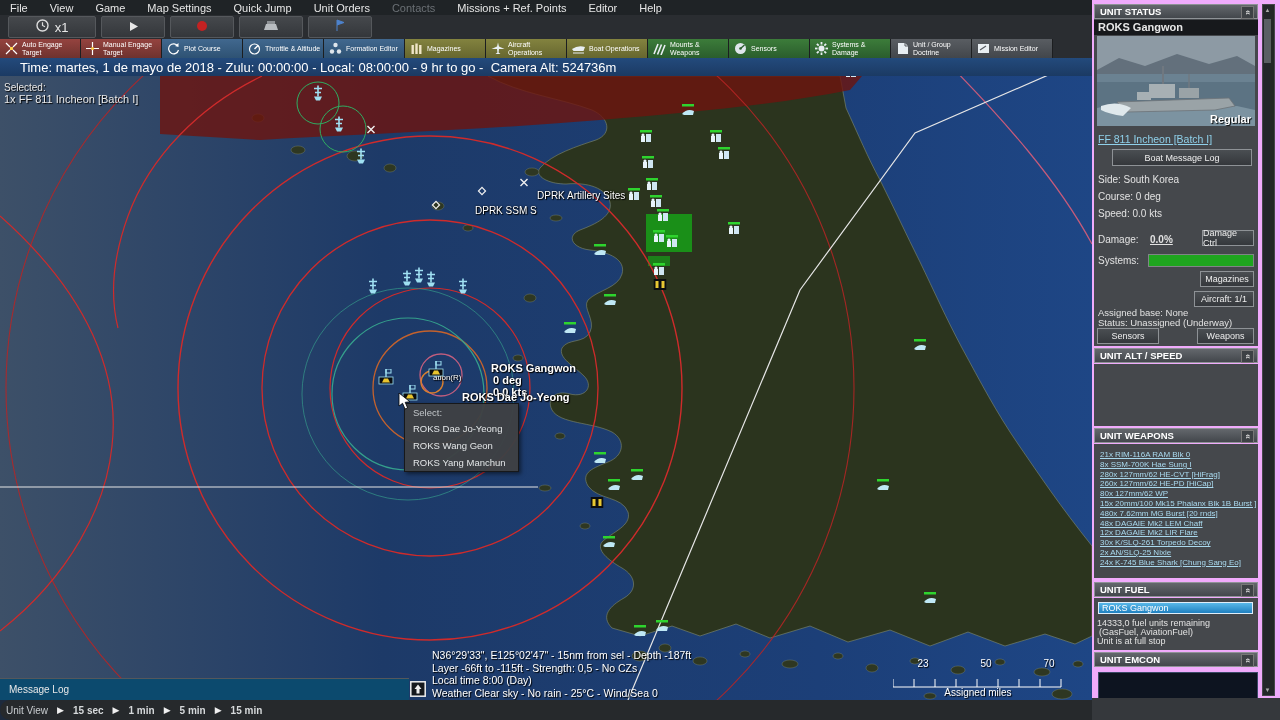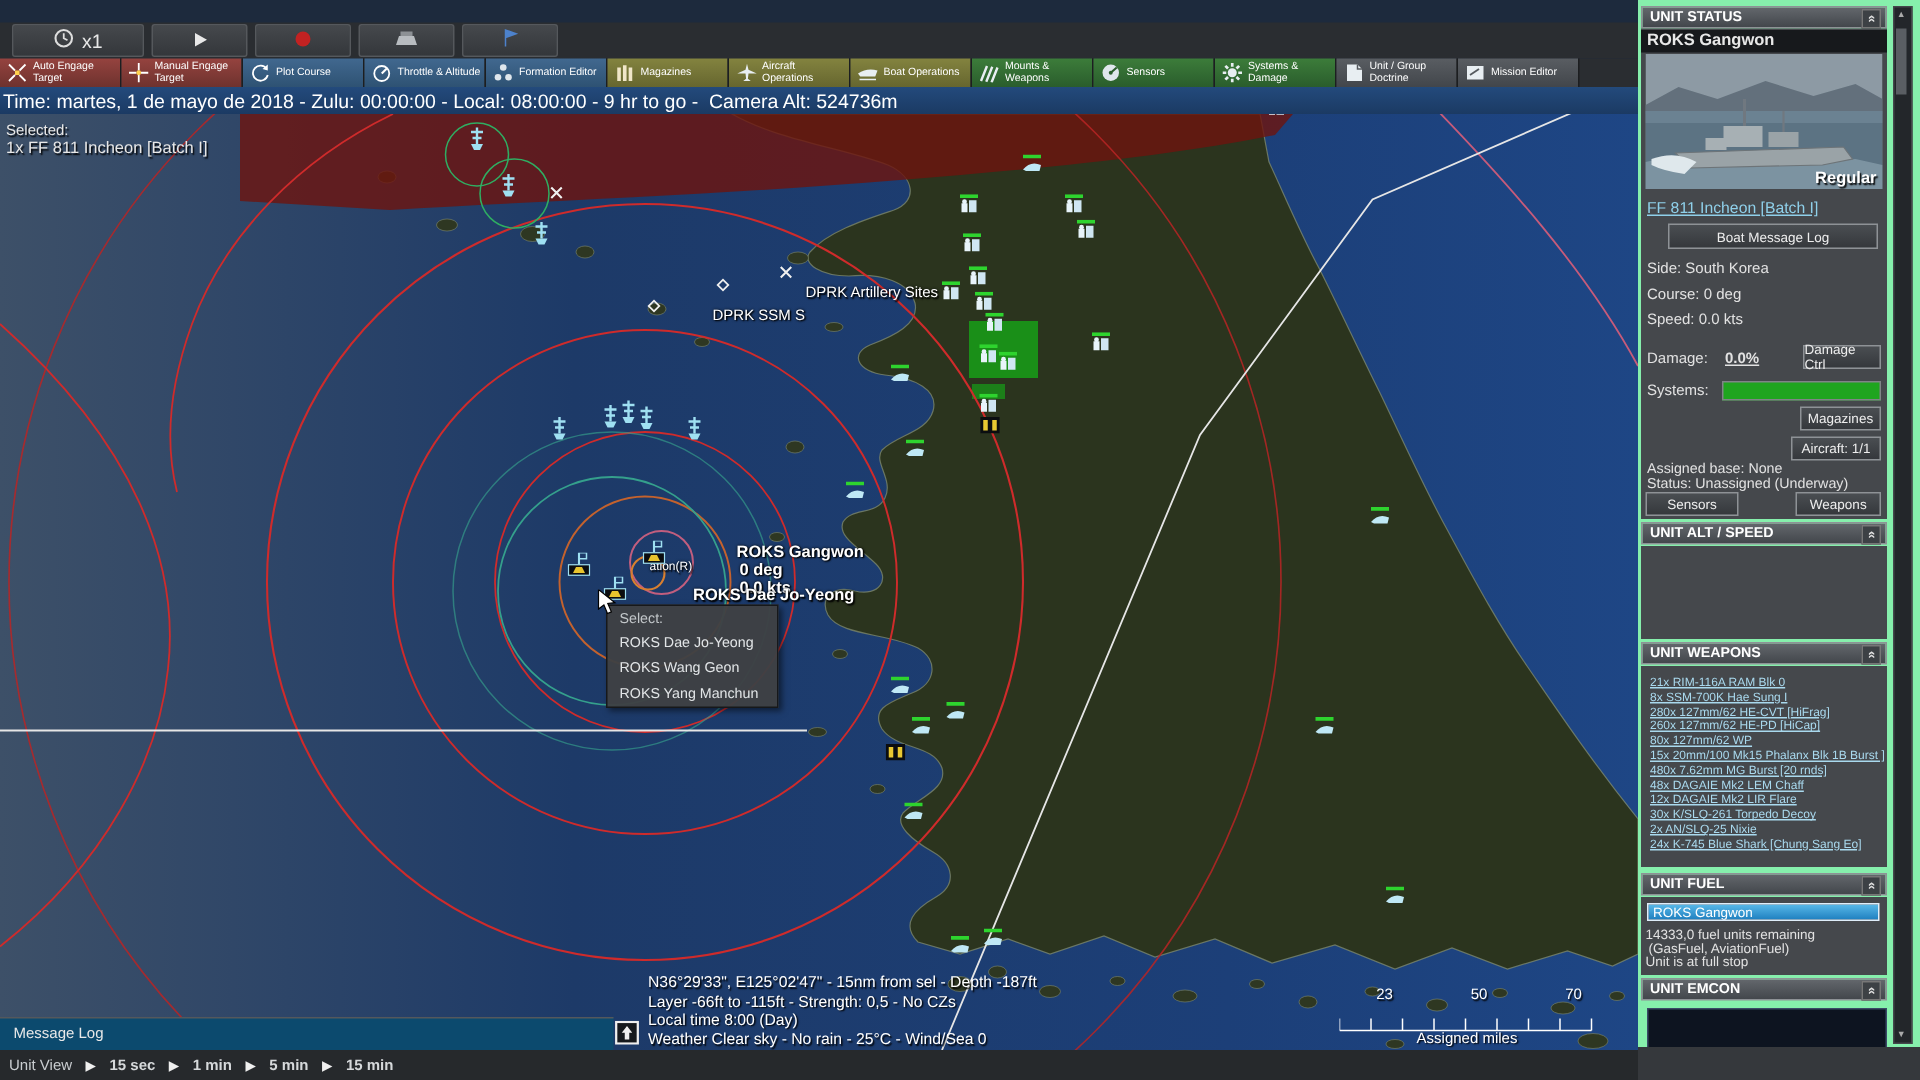--- a/index.html
+++ b/index.html
@@ -22,21 +22,21 @@
           align-items:center;padding:0 2px 0 4px;gap:3px;overflow:hidden;}
   .tb-label{font-size:7px;line-height:7.5px;color:#fff;}
   .tb-icon{flex:0 0 15px;height:15px;display:flex;align-items:center;justify-content:center;}
   .tb-red{background:linear-gradient(#95433f,#6e322e);}
   .tb-blue{background:linear-gradient(#41688f,#2e5273);}
   .tb-olive{background:linear-gradient(#83833f,#66662f);}
   .tb-green{background:linear-gradient(#3c7c3a,#2a5d2c);}
   .tb-gray{background:linear-gradient(#595d62,#42464b);}
 
   #time-bar{left:0;top:58px;width:1092px;height:18px;background:linear-gradient(#234a7c,#1b3a63);
-            font-size:13px;color:#fff;display:flex;align-items:center;padding-left:2px;box-sizing:border-box;white-space:pre;}
+            font-size:13px;color:#fff;display:flex;align-items:center;padding-left:20px;box-sizing:border-box;white-space:pre;}
 
   
   #map{left:0;top:76px;width:1092px;height:624px;overflow:hidden;background:#1c3a6a;}
   #map-overlay{left:0;top:76px;width:1092px;height:624px;overflow:hidden;pointer-events:none;}
   .map-label{position:absolute;color:#fff;text-shadow:1px 1px 1px #000,0 0 2px #000;white-space:nowrap;padding-left:48px;}
   .marker{position:absolute;transform:translate(-50%,-50%);}
   #selected-block{left:4px;top:82px;text-shadow:1px 1px 1px #000;}
   #selected-block .l1{font-size:10px;}
   #selected-block .l2{font-size:11px;}
   
@@ -47,27 +47,27 @@
   
   #status-block{left:432px;top:649px;font-size:10.5px;line-height:12.5px;color:#fff;text-shadow:1px 1px 1px #000;}
   
   #scale-bar{left:893px;top:658px;width:170px;height:44px;color:#fff;text-shadow:1px 1px 1px #000;}
   #scale-bar .num{position:absolute;top:0;font-size:10px;transform:translateX(-50%);}
   #scale-caption{position:absolute;top:29px;width:100%;text-align:center;font-size:10px;}
   
   #message-log-bar{left:0;top:678px;width:409px;height:22px;background:#0c4a6e;border-top:1px solid #54585c;
                    font-size:10px;display:flex;align-items:center;padding-left:9px;box-sizing:border-box;color:#e8e8e8;}
   #bottom-bar{left:0;top:700px;width:1280px;height:20px;background:#26292c;display:flex;align-items:center;
-              font-size:10px;color:#d6d9db;padding-left:6px;box-sizing:border-box;gap:9px;}
+              font-size:10px;color:#d6d9db;padding-left:6px;box-sizing:border-box;gap:9px;border-radius:10px;}
   .bb-tri{color:#f0f0f0;font-size:9px;}
   .bb-label{font-weight:bold;font-size:10px;}
   .bb-first{font-weight:normal;color:#c9cdd0;}
 
   
-  #sidebar{left:1092px;top:0;width:188px;height:720px;background:#86efac;}
+  #sidebar{left:1092px;top:0;width:188px;height:720px;background:#f0abfc;}
   .panel-header{position:absolute;left:2px;width:164px;height:15px;background:linear-gradient(#63676c,#43474c);
                 border:1px solid #8e9296;box-sizing:border-box;display:flex;align-items:center;
                 font-size:9.5px;font-weight:bold;color:#fff;padding-left:5px;}
   .panel-header .chev{position:absolute;right:3px;top:1px;width:11px;height:11px;border:1px solid #777;
                       background:#3d4145;display:flex;align-items:center;justify-content:center;}
   .panel-header .chev span{display:inline-block;transform:rotate(90deg);font-size:9px;line-height:9px;color:#ddd;}
   .panel-body{position:absolute;left:2px;width:164px;background:#45484c;}
   .ps-text{position:absolute;font-size:10px;color:#e2e2e2;}
   .ps-btn{position:absolute;background:linear-gradient(#4a4e52,#35383c);border:1px solid #8e9296;color:#eee;
           font-size:9px;display:flex;align-items:center;justify-content:center;box-sizing:border-box;}
@@ -75,20 +75,32 @@
   .wpn-link{font-size:8px;line-height:9.8px;color:#a9d9ee;text-decoration:underline;white-space:nowrap;}
   #sb-scroll{position:absolute;left:170px;top:4px;width:11px;height:690px;background:#23262a;border:1px solid #44474b;}
   #sb-thumb{position:absolute;left:1px;top:14px;width:7px;height:44px;background:#5a5e63;}
   .sb-arrow{position:absolute;left:0;width:9px;text-align:center;font-size:6px;color:#aaa;}
 </style>
 </head>
 <body>
 
 <div class="screen">
 
+  <div id="menu-bar" class="abs">
+      <div class="menu-item">File</div>
+      <div class="menu-item">View</div>
+      <div class="menu-item">Game</div>
+      <div class="menu-item">Map Settings</div>
+      <div class="menu-item">Quick Jump</div>
+      <div class="menu-item">Unit Orders</div>
+      <div class="menu-item dim">Contacts</div>
+      <div class="menu-item">Missions + Ref. Points</div>
+      <div class="menu-item">Editor</div>
+      <div class="menu-item">Help</div>
+    </div>
 
   <div id="transport-bar" class="abs">
     <div class="tr-btn" style="width:66px;">
       <span>
         <svg width="13" height="13" viewBox="0 0 13 13">
             <circle cx="6.5" cy="6.5" r="5.5" fill="none" stroke="#ddd" stroke-width="1.4"></circle>
             <path d="M6.5 3.2 V6.5 L9 7.8" stroke="#ddd" stroke-width="1.2" fill="none"></path>
           </svg>
       </span>
       <span>x1</span>

